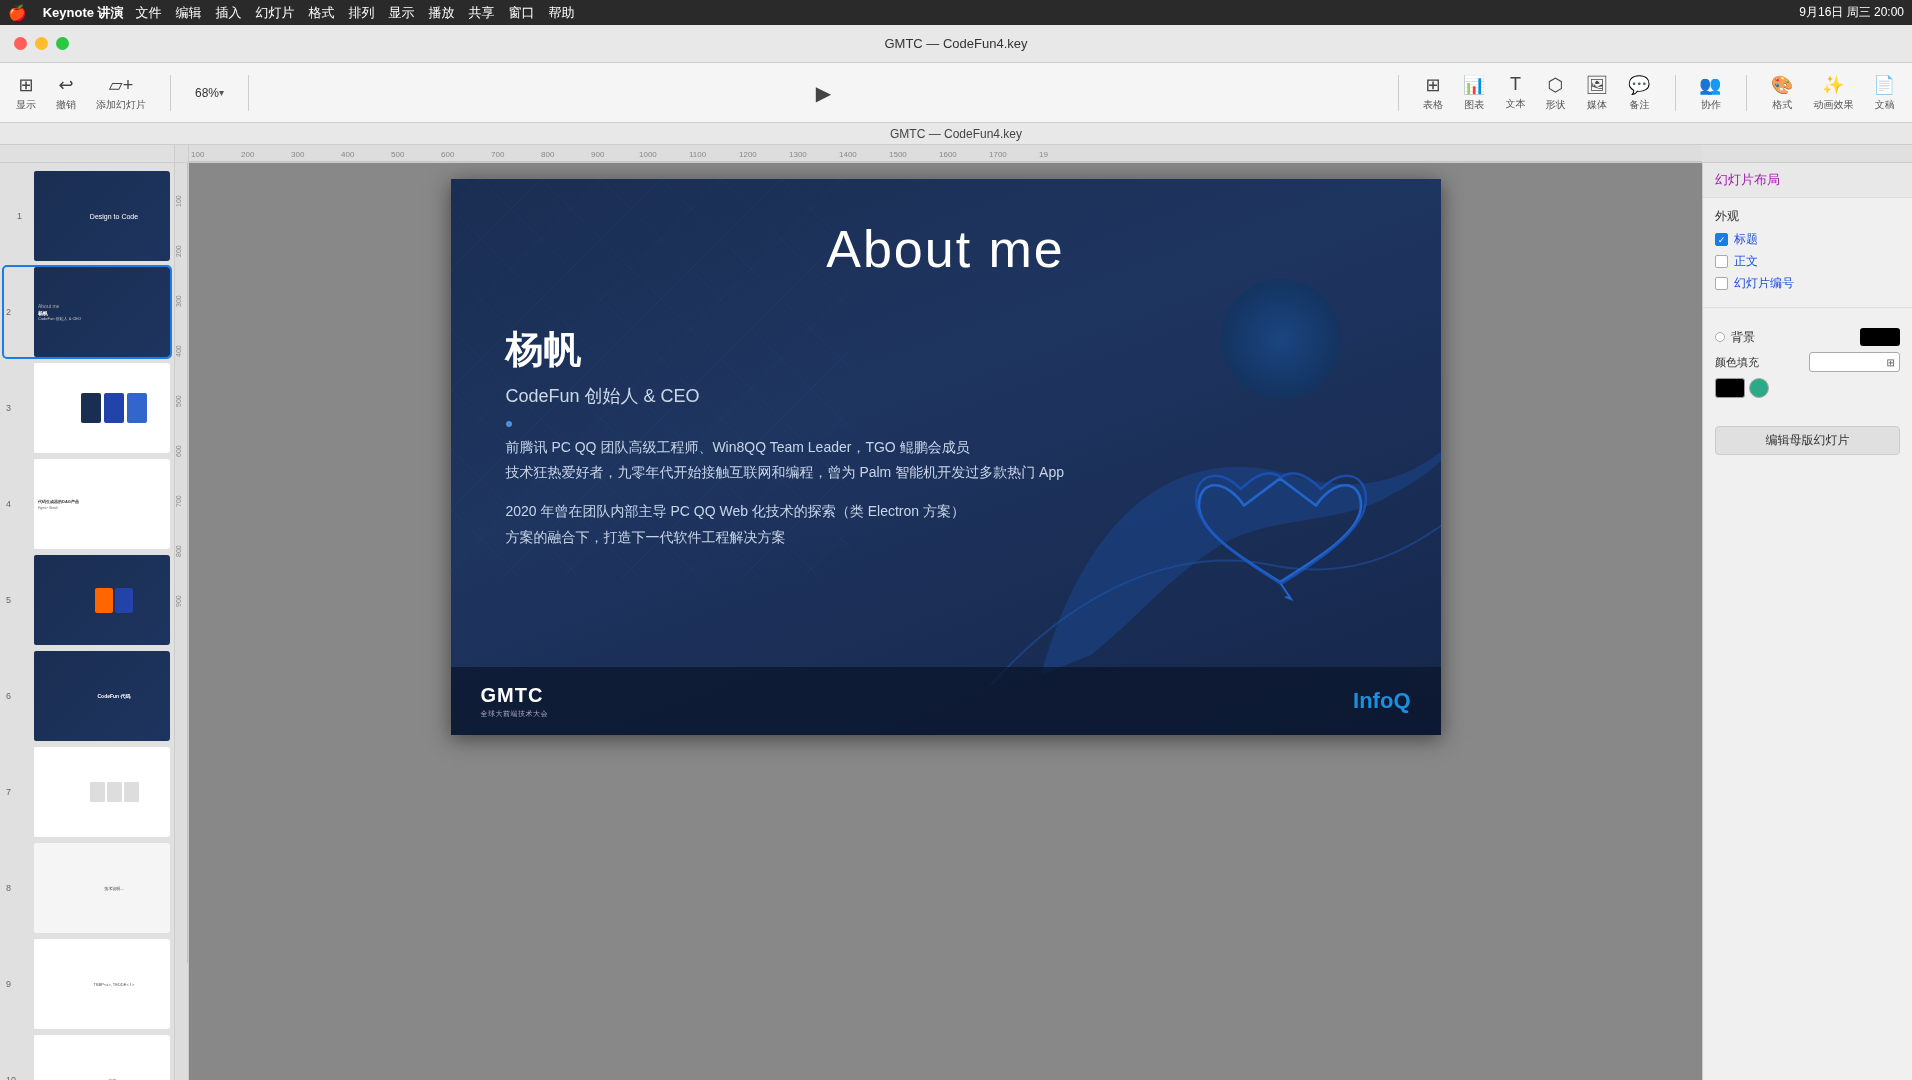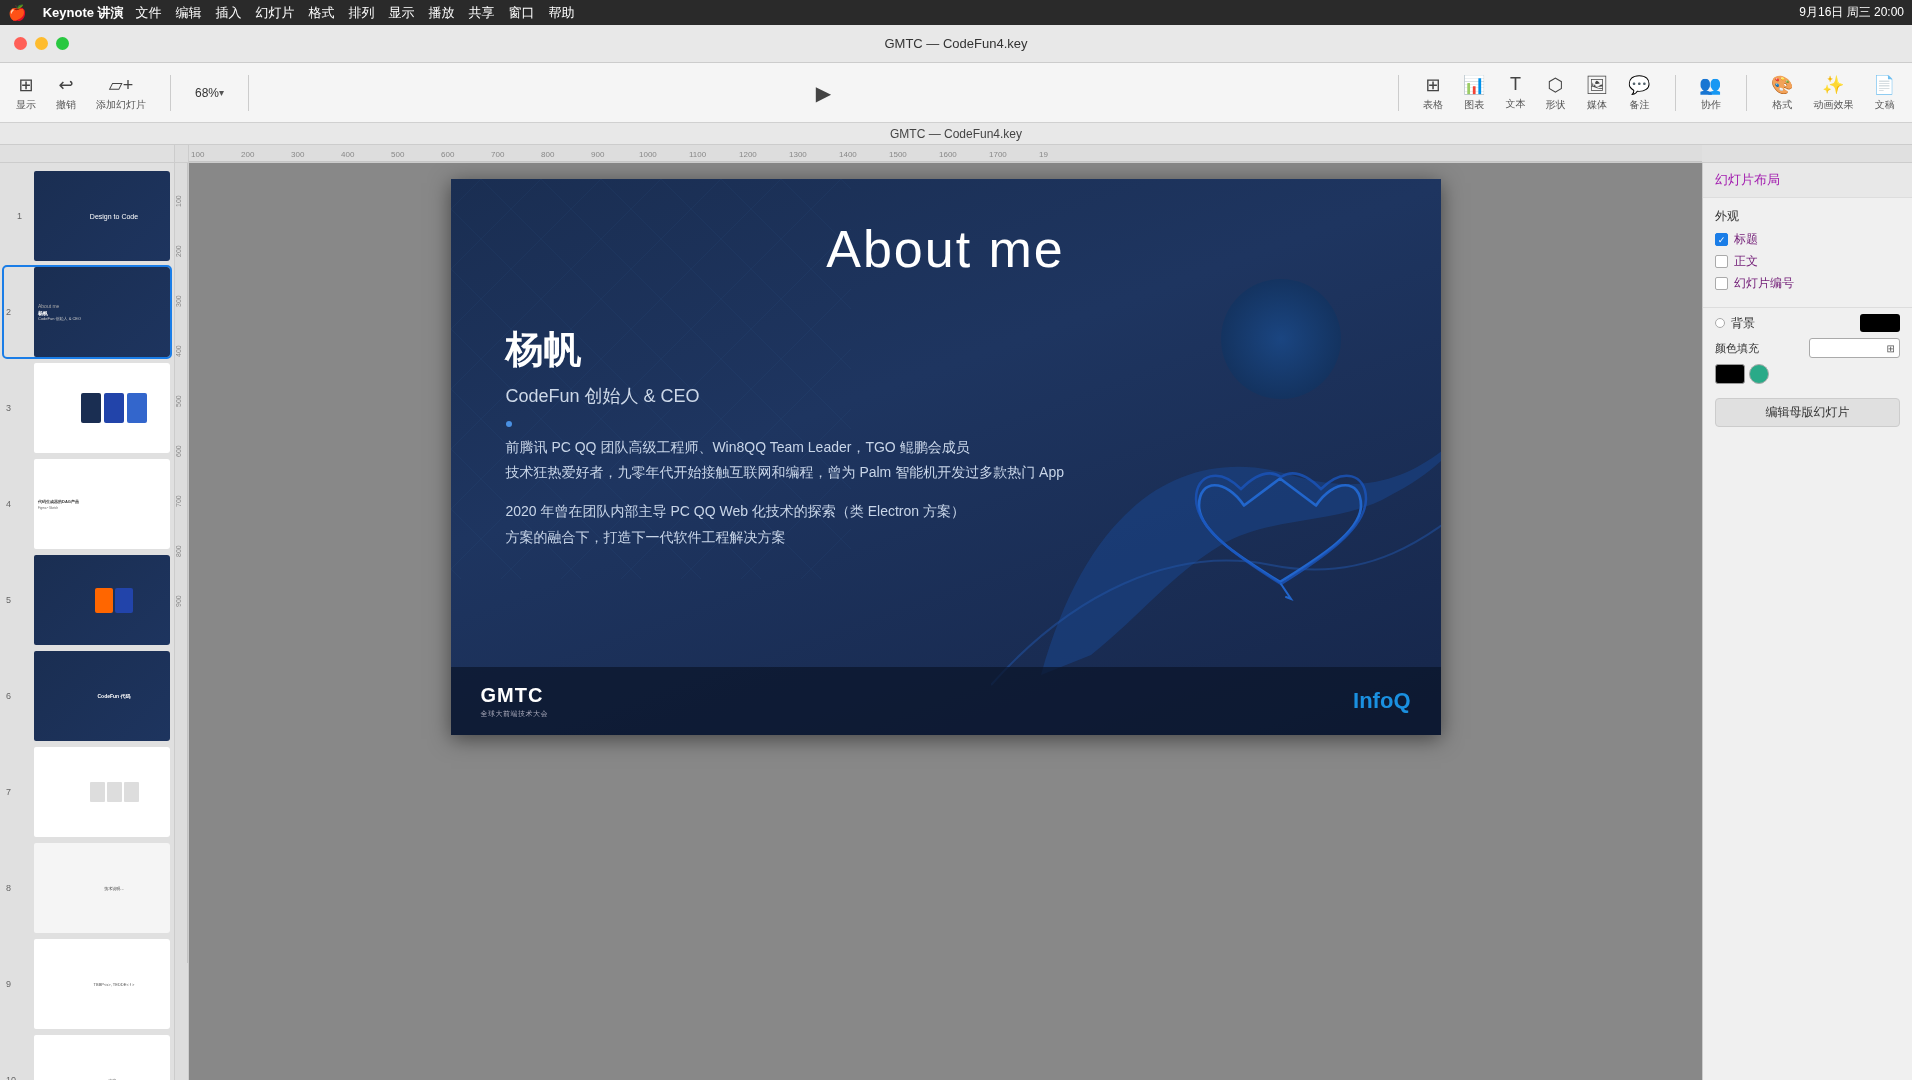--- a/index.html
+++ b/index.html
@@ -313,21 +313,21 @@
     .appearance-title { font-size: 12px; color: #333; font-weight: 500; margin-bottom: 6px; }
 
     .checkbox-row {
       display: flex;
       align-items: center;
       gap: 6px;
       margin-bottom: 5px;
     }
     .cb { width: 13px; height: 13px; border: 1px solid #aaa; border-radius: 2px; background: #fff; display: flex; align-items: center; justify-content: center; }
     .cb.checked { background: #1a7de7; border-color: #1a7de7; color: #fff; font-size: 9px; }
-    .cb-label { font-size: 12px; color: #701a75; }
+    .cb-label { font-size: 12px; color: #1d4ed8; }
     .color-row { display: flex; align-items: center; gap: 12px; margin-top: 4px; }
     .color-dropdown { flex: 1; height: 20px; background: #fff; border: 1px solid #aaa; border-radius: 3px; display: flex; align-items: center; justify-content: flex-end; padding: 0 4px; }
     .color-dropdown-arrow { font-size: 10px; color: #555; }
 
     .color-swatch-row { display: flex; align-items: center; gap: 4px; margin-top: 6px; }
     .swatch-black { width: 30px; height: 20px; background: #000; border-radius: 3px; border: 1px solid #999; }
     .swatch-teal { width: 20px; height: 20px; background: #2aaa88; border-radius: 50%; border: 1px solid #aaa; }
 
     .edit-master-btn {
       width: calc(100% - 24px);
@@ -657,21 +657,21 @@
         <div class="checkbox-row">
           <div class="cb"></div>
           <span class="cb-label">正文</span>
         </div>
         <div class="checkbox-row">
           <div class="cb"></div>
           <span class="cb-label">幻灯片编号</span>
         </div>
       </div>
 
-      <div style="padding:6px 12px; border-top:1px solid #ddd;">
+      <div style="padding:20px 12px; border-top:1px solid #ddd;">
         <div style="display:flex; align-items:center; gap:6px; margin-bottom:6px;">
           <div style="width:10px; height:10px; border-radius:50%; border:1px solid #aaa; background:#fff;"></div>
           <span style="font-size:12px; color:#333;">背景</span>
           <div style="width:40px; height:18px; background:#000; border-radius:3px; margin-left:auto;"></div>
         </div>
         <div class="color-row">
           <span style="font-size:11px; color:#333; flex:1;">颜色填充</span>
           <div class="color-dropdown" style="width:60px;">
             <span class="color-dropdown-arrow">⊞</span>
           </div>

